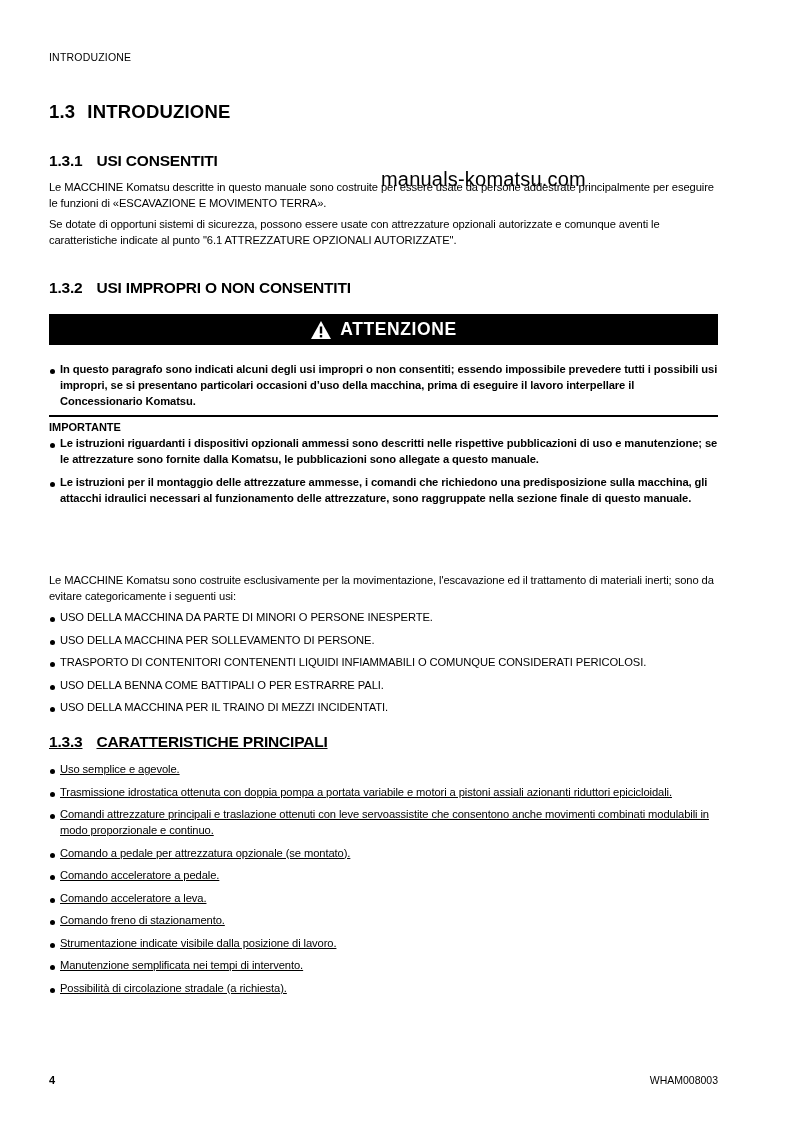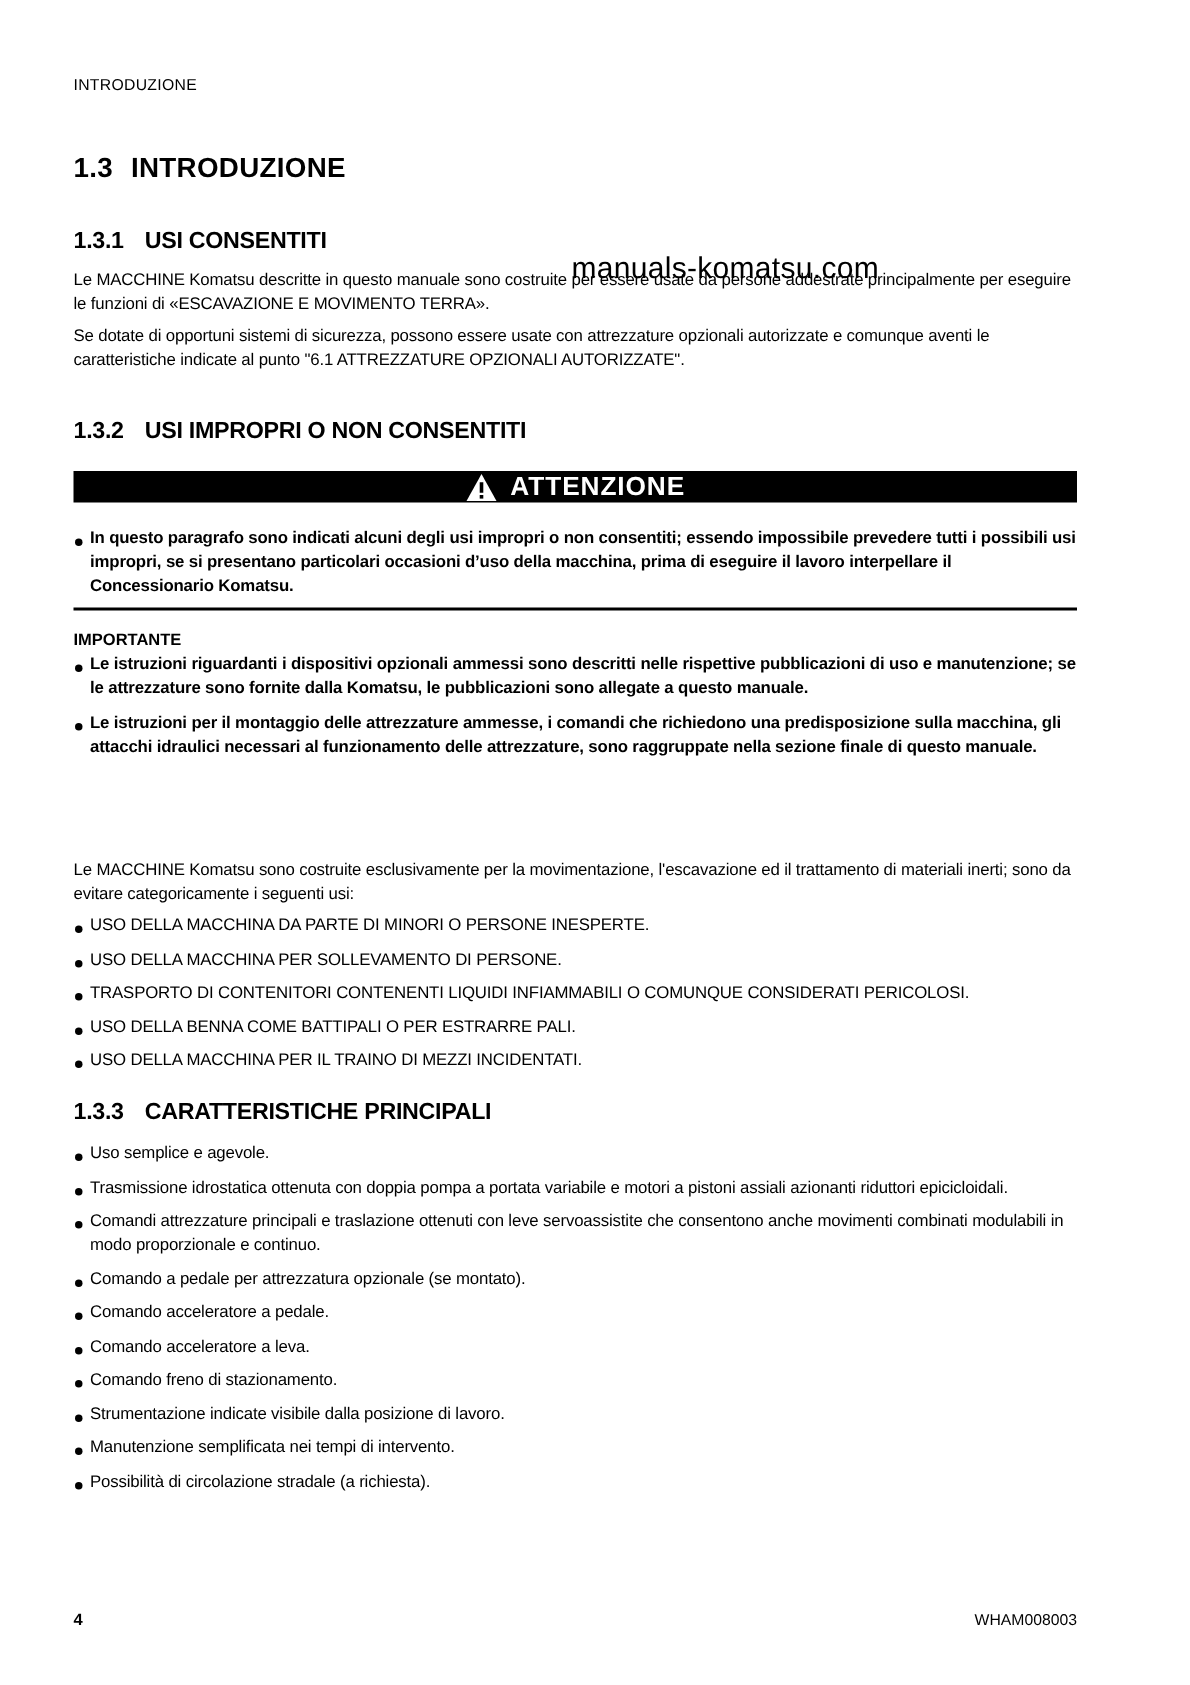--- a/index.html
+++ b/index.html
@@ -10,21 +10,21 @@
   h1 .num { margin-right: 12px; }
   h2 { margin: 0; font-size: 15.5px; font-weight: bold; letter-spacing: -0.2px; }
   h2 .num { margin-right: 14px; }
   .abs { position: absolute; left: 0; width: 669px; }
   p { margin: 0; font-size: 11.2px; line-height: 16px; letter-spacing: -0.1px; }
   .para { margin-bottom: 5px; }
   ul { list-style: none; margin: 0; padding: 0; }
   li { position: relative; padding-left: 11px; font-size: 11.2px; line-height: 16px; margin-bottom: 6.5px; letter-spacing: -0.1px; }
   li::before { content: ""; position: absolute; left: 1px; top: 8px; width: 5px; height: 5px; border-radius: 50%; background: #000; }
   .bold li, .bold p { font-weight: bold; }
-  .warn-bar { height: 21px; background: #000; color: #fff; display: flex; align-items: center; justify-content: center; font-weight: bold; font-size: 17.5px; letter-spacing: 0.6px; }
+  .warn-bar { height: 31px; background: #000; color: #fff; display: flex; align-items: center; justify-content: center; font-weight: bold; font-size: 17.5px; letter-spacing: 0.6px; }
   .warn-bar svg { margin-right: 8px; }
   .warn-body { padding-top: 16px; padding-bottom: 4px; border-bottom: 2px solid #000; }
   .warn-body li { margin-bottom: 2px; }
   .watermark { position: absolute; left: 381px; top: 168px; font-size: 20px; color: #000; letter-spacing: 0.2px; font-family: "Liberation Sans", sans-serif; }
   .footer-left { position: absolute; top: 1074px; left: 49px; font-size: 11px; font-weight: bold; }
   .footer-right { position: absolute; top: 1074px; right: 75px; font-size: 10.5px; }
   .important-label { font-size: 11px; font-weight: bold; line-height: 15px; }
 </style>
 </head>
 <body>
@@ -79,21 +79,21 @@
     <p class="para">Le MACCHINE Komatsu sono costruite esclusivamente per la movimentazione, l'escavazione ed il trattamento di materiali inerti; sono da evitare categoricamente i seguenti usi:</p>
     <ul>
       <li>USO DELLA MACCHINA DA PARTE DI MINORI O PERSONE INESPERTE.</li>
       <li>USO DELLA MACCHINA PER SOLLEVAMENTO DI PERSONE.</li>
       <li>TRASPORTO DI CONTENITORI CONTENENTI LIQUIDI INFIAMMABILI O COMUNQUE CONSIDERATI PERICOLOSI.</li>
       <li>USO DELLA BENNA COME BATTIPALI O PER ESTRARRE PALI.</li>
       <li>USO DELLA MACCHINA PER IL TRAINO DI MEZZI INCIDENTATI.</li>
     </ul>
   </div>
 
-  <div class="abs" style="top:733px;">
+  <div class="abs" style="top:733px;text-decoration:underline;">
     <h2>
       <span class="num">1.3.3</span><span>CARATTERISTICHE PRINCIPALI</span>
     </h2>
     <ul style="margin-top:10px;">
       <li>Uso semplice e agevole.</li>
       <li>Trasmissione idrostatica ottenuta con doppia pompa a portata variabile e motori a pistoni assiali azionanti riduttori epicicloidali.</li>
       <li>Comandi attrezzature principali e traslazione ottenuti con leve servoassistite che consentono anche movimenti combinati modulabili in modo proporzionale e continuo.</li>
       <li>Comando a pedale per attrezzatura opzionale (se montato).</li>
       <li>Comando acceleratore a pedale.</li>
       <li>Comando acceleratore a leva.</li>

